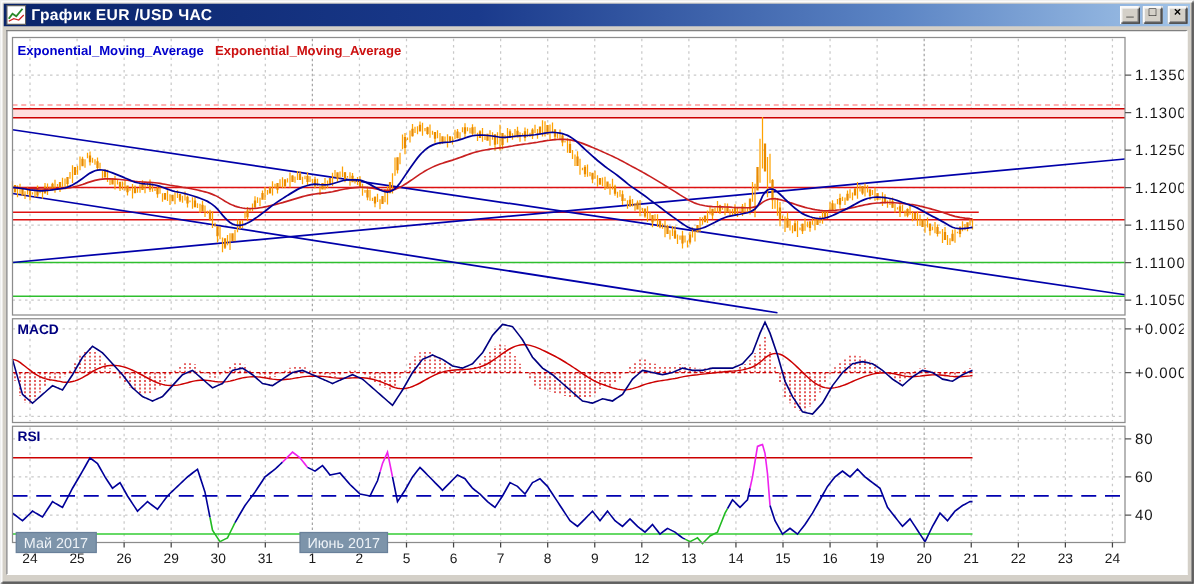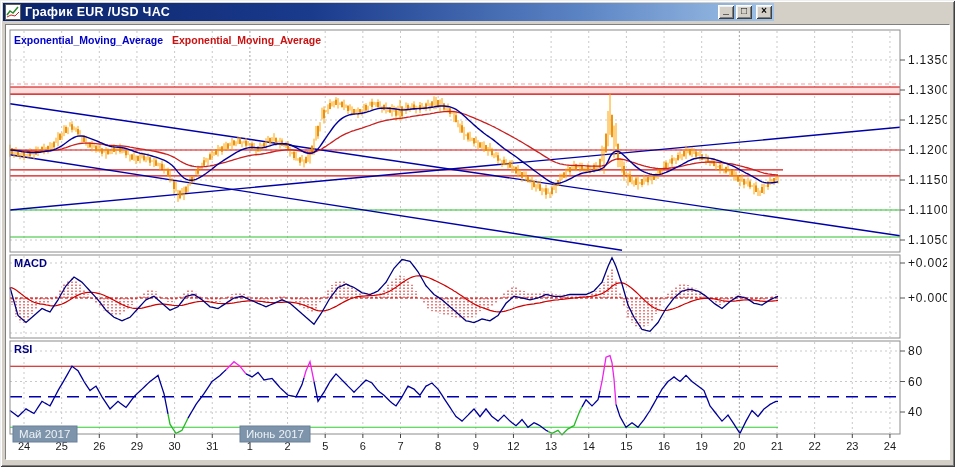--- a/index.html
+++ b/index.html
@@ -1,19 +1,19 @@
 <!DOCTYPE html>
 <html><head>
 <meta charset="utf-8">
 <style>
   html,body{margin:0;padding:0;background:#808080;font-family:"Liberation Sans",sans-serif;}
   .window{position:relative;width:955px;height:467px;background:#d4d0c8;
     box-shadow:inset 1px 1px 0 #efefef, inset -1px -1px 0 #404040, inset 2px 2px 0 #ffffff, inset -2px -2px 0 #808080;
     overflow:hidden;}
-  .titlebar{position:absolute;left:3px;top:3px;width:771px;height:18px;
+  .titlebar{position:absolute;left:3px;top:3px;width:949px;height:18px;
     background:linear-gradient(to right,#0a246a 0%,#1a3a8c 40%,#5b84c4 75%,#a2c4e8 100%);
     display:flex;align-items:center;}
   .app-icon{width:16px;height:16px;margin-left:2px;margin-right:4px;flex:0 0 auto;}
   .title{color:#ffffff;font-size:12.5px;font-weight:bold;letter-spacing:.3px;white-space:nowrap;
     font-family:"Liberation Sans",sans-serif;}
   .winbtns{position:absolute;right:2px;top:2px;display:flex;gap:2px;}
   .wbtn{width:16px;height:14px;background:#d4d0c8;border:0;padding:0;margin:0;
     box-shadow:inset 1px 1px 0 #ffffff, inset -1px -1px 0 #404040, inset 2px 2px 0 #f0f0f0, inset -2px -2px 0 #808080;
     font-family:"Liberation Mono",monospace;font-size:10px;font-weight:bold;color:#000;line-height:10px;cursor:pointer;}
   .wbtn.close{margin-left:2px;}

